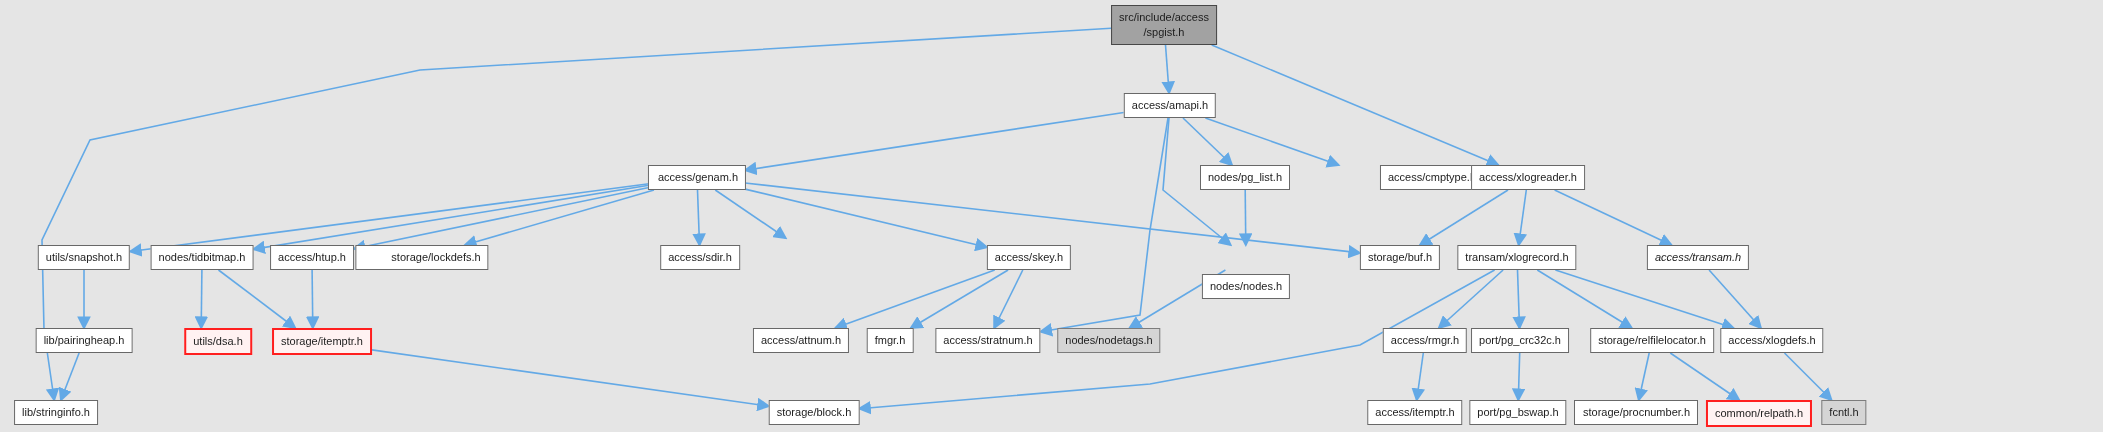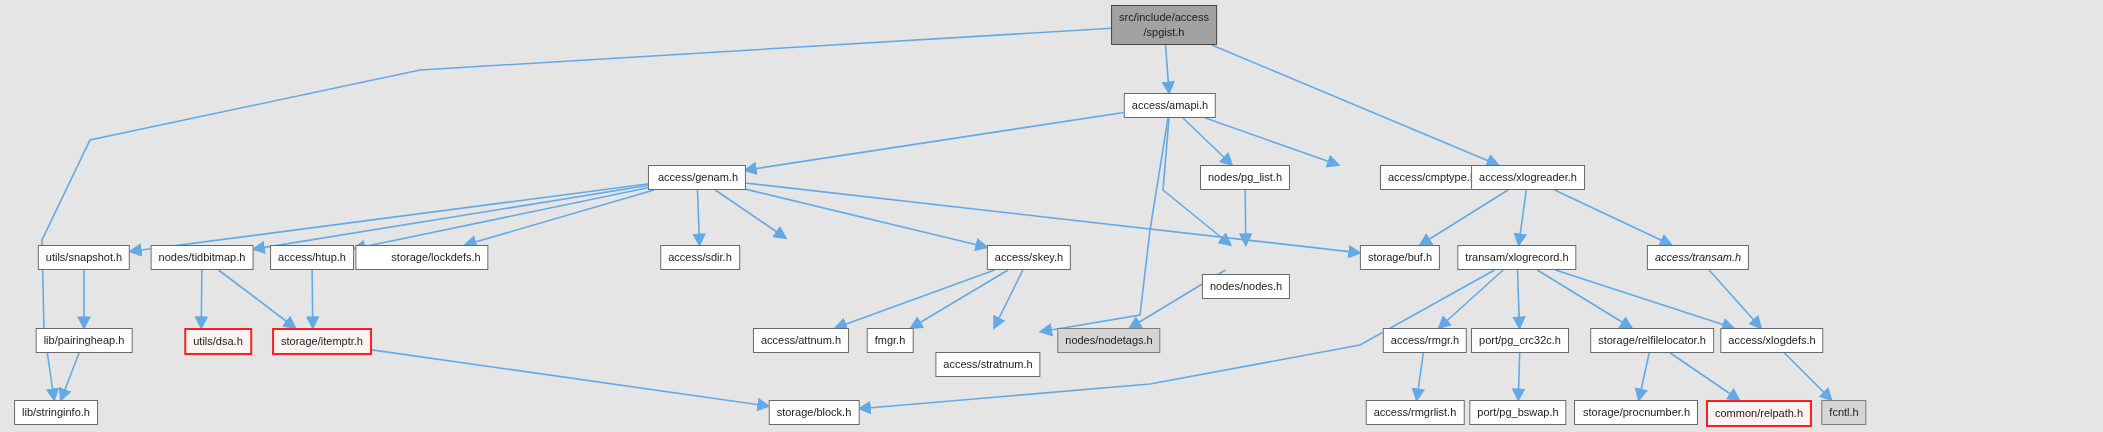--- a/index.html
+++ b/index.html
@@ -81,26 +81,26 @@
     <div class="node node-normal" style="left: 1029px; top: 245px;">access/skey.h</div>
     <div class="node node-normal" style="left: 1246px; top: 245px; margin-top: 29px;">nodes/nodes.h</div>
     <div class="node node-normal" style="left: 1400px; top: 245px;">storage/buf.h</div>
     <div class="node node-normal" style="left: 1517px; top: 245px;">transam/xlogrecord.h</div>
     <div class="node node-normal" style="left: 1698px; top: 245px; font-style: italic;">access/transam.h</div>
     <div class="node node-normal" style="left: 84px; top: 328px;">lib/pairingheap.h</div>
     <div class="node node-red" style="left: 218px; top: 328px;">utils/dsa.h</div>
     <div class="node node-red" style="left: 322px; top: 328px;">storage/itemptr.h</div>
     <div class="node node-normal" style="left: 801px; top: 328px;">access/attnum.h</div>
     <div class="node node-normal" style="left: 890px; top: 328px;">fmgr.h</div>
-    <div class="node node-normal" style="left: 988px; top: 328px; margin-top: 24px;">access/stratnum.h</div>
+    <div class="node node-normal" style="left: 988px; top: 328px;">access/stratnum.h</div>
     <div class="node node-gray" style="left: 1109px; top: 328px;">nodes/nodetags.h</div>
     <div class="node node-normal" style="left: 1425px; top: 328px;">access/rmgr.h</div>
     <div class="node node-normal" style="left: 1520px; top: 328px;">port/pg_crc32c.h</div>
     <div class="node node-normal" style="left: 1652px; top: 328px;">storage/relfilelocator.h</div>
     <div class="node node-normal" style="left: 1772px; top: 328px;">access/xlogdefs.h</div>
     <div class="node node-normal" style="left: 56px; top: 400px;">lib/stringinfo.h</div>
     <div class="node node-normal" style="left: 814px; top: 400px;">storage/block.h</div>
-    <div class="node node-normal" style="left: 1415px; top: 400px;">access/rmgrlist.h</div>
+    <div class="node node-normal" style="left: 1415px; top: 400px;">access/itemptr.h</div>
     <div class="node node-normal" style="left: 1518px; top: 400px;">port/pg_bswap.h</div>
     <div class="node node-normal" style="left: 1636px; top: 400px; padding-left: 8px;">storage/procnumber.h</div>
     <div class="node node-red" style="left: 1759px; top: 400px;">common/relpath.h</div>
     <div class="node node-gray" style="left: 1844px; top: 400px;">fcntl.h</div>
   </div>
 
 </body></html>

